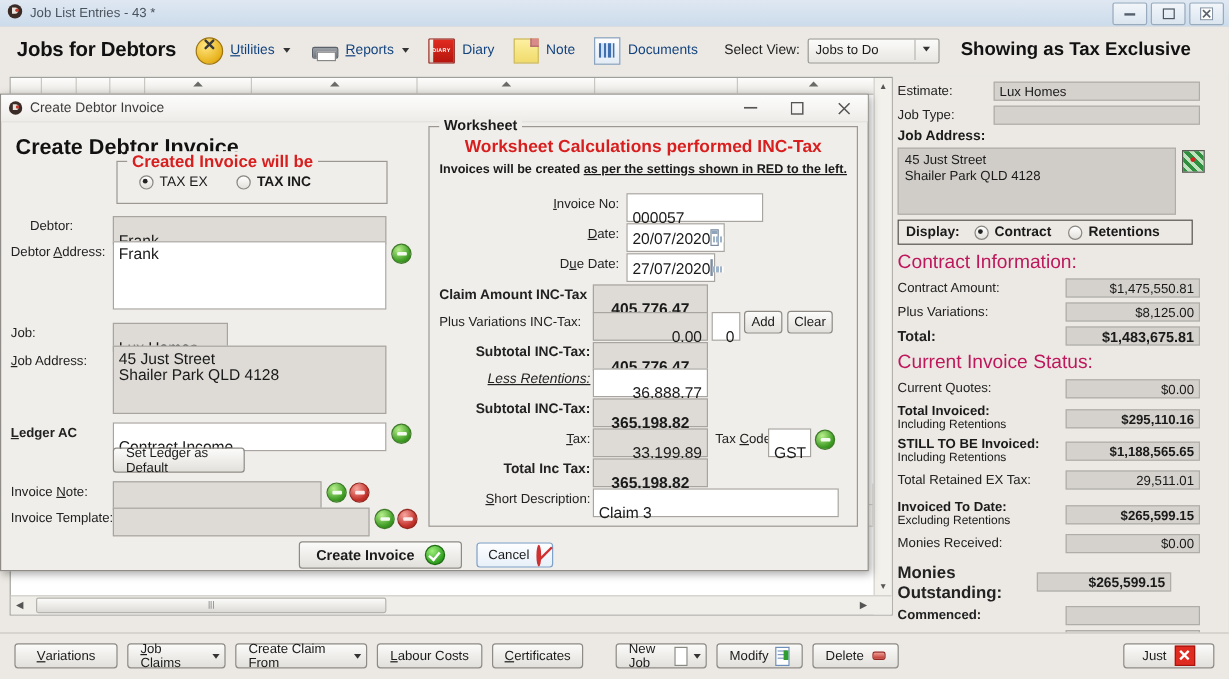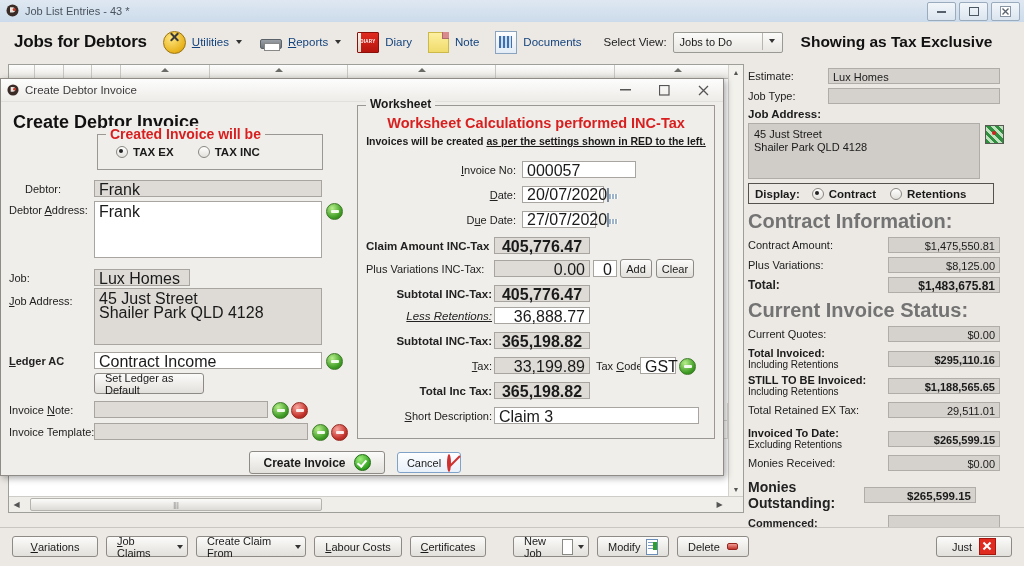--- a/index.html
+++ b/index.html
@@ -98,21 +98,21 @@
   .vsb{position:absolute;right:0;top:0;width:14px;height:100%;background:#f3f1ec;border-left:1px solid #d4d2cd;}
   .vsb .vb{width:12px;height:12px;margin:1px;display:flex;align-items:center;justify-content:center;font-size:7px;color:#555;}
 
   
   .rpanel{position:absolute;left:748px;top:64px;width:270px;height:447px;background:#ece9e4;}
   .rrow{display:flex;align-items:center;margin:0 0 4px 0;}
   .rlbl{font-size:11px;color:#222;}
   .rfield{background:#d5d2cd;border:1px solid #b0ada8;height:16px;line-height:16px;font-size:11px;
           padding:0 4px;box-sizing:border-box;}
   .rbold{font-weight:bold;}
-  .sec-title{font-size:20px;color:#737373;margin:6px 0 4px 0;font-weight:bold;}
+  .sec-title{font-size:16px;color:#be185d;margin:6px 0 4px 0;}
   .addrbox{background:#d0cdc8;border:1px solid #b0ada8;height:56px;font-size:11px;padding:4px 5px;
            line-height:13px;box-sizing:border-box;}
   .map-ic{width:17px;height:17px;background:
      repeating-linear-gradient(45deg,#2f8f3f 0 3px,#bfe3bf 3px 6px);
      border:1px solid #5a5a55;position:relative;}
   .map-ic:after{content:"";position:absolute;left:6px;top:5px;width:4px;height:4px;border-radius:50%;background:#d42020;}
   .disp-box{border:1px solid #55524d;background:#ece9e4;height:19px;display:flex;align-items:center;
             padding:0 6px;margin:4px 0 6px 0;}
   .radio{width:10px;height:10px;border-radius:50%;border:1px solid #8a8782;
          background:linear-gradient(#fff,#e2e0db);display:inline-block;position:relative;margin-right:5px;}
@@ -137,22 +137,22 @@
           border-bottom:1px solid #e2e0dc;}
   .dlg-tb .txt{font-size:11.5px;color:#3b3b3b;margin-left:6px;}
   .dlg-btns{position:absolute;right:0;top:0;display:flex;}
   .dbtn{width:39px;height:22px;display:flex;align-items:center;justify-content:center;color:#333;font-size:12px;}
   .dlg h2{margin:10px 0 0 12px;font-size:18px;font-weight:bold;color:#111;}
 
   .fieldset{position:absolute;border:1px solid #9b9893;}
   .fs-legend{position:absolute;top:-9px;left:8px;background:#f0eeea;padding:0 4px;font-weight:bold;}
   .lbl{font-size:11px;color:#222;}
   .lbl u{text-decoration:underline;}
-  .inp{border:1px solid #a8a5a0;background:#fff;height:17px;line-height:17px;font-size:16px;
-       padding:0 4px;box-sizing:border-box;}
+  .inp{border:1px solid #a8a5a0;background:#fff;height:17px;line-height:17px;font-size:13px;
+       padding:11px 4px;box-sizing:border-box;}
   .inp.gray{background:#dedbd6;}
   .inp.r{text-align:right;}
   .grn{width:15px;height:15px;border-radius:50%;border:1px solid #3e7a28;
        background:radial-gradient(circle at 35% 28%,#b8ef8c,#3e9c24 65%,#2c6f18);position:relative;
        display:inline-block;}
   .grn:after{content:"";position:absolute;left:3.5px;top:5.5px;width:8px;height:3px;background:#f3fbee;border-radius:1px;}
   .red{width:15px;height:15px;border-radius:50%;border:1px solid #94281f;
        background:radial-gradient(circle at 35% 28%,#f7a79f,#c3302a 65%,#93231d);position:relative;
        display:inline-block;}
   .red:after{content:"";position:absolute;left:3.5px;top:6px;width:8px;height:3px;background:#fbeceb;border-radius:1px;}
@@ -479,21 +479,21 @@
         </div>
       </div>
     </div>
 
     <h2>Create Debtor Invoice</h2>
 
     <div class="fieldset" style="left:96px;top:55px;width:224px;height:34px;">
       <span class="fs-legend" style="color:#d81f1f;font-size:14px;">Created Invoice will be</span>
       <div style="display:flex;align-items:center;height:34px;padding-left:18px;">
         <span class="radio on"></span>
-        <span style="font-weight:bold;font-size:11.5px;margin-right:24px">TAX EX</span>
+        <span style="font-weight:normal;font-size:11.5px;margin-right:24px">TAX EX</span>
         <span class="radio"></span>
         <span style="font-weight:bold;font-size:11.5px">TAX INC</span>
       </div>
     </div>
 
     <div style="position:absolute;left:8px;top:104px;padding-left:16px;" class="lbl">Debtor:</div>
     <div class="inp gray" style="position:absolute;left:93px;top:101px;width:228px;">Frank</div>
 
     <div style="position:absolute;left:8px;top:125px;" class="lbl">Debtor <u>A</u>ddress:</div>
     <div class="inp" style="position:absolute;left:93px;top:122px;width:228px;height:57px;line-height:14px;padding-top:3px;white-space:pre-line">Frank</div>

